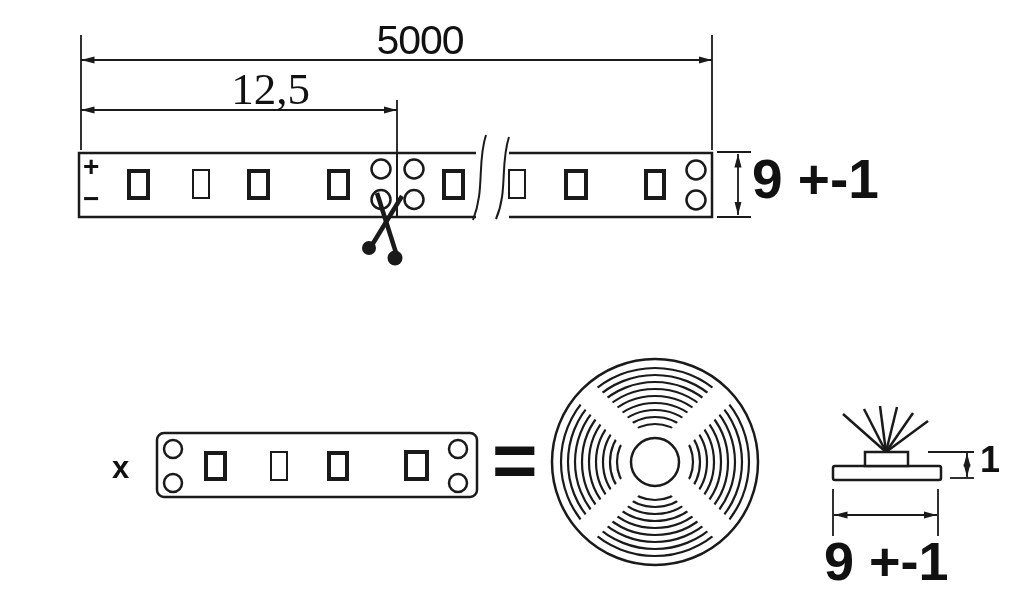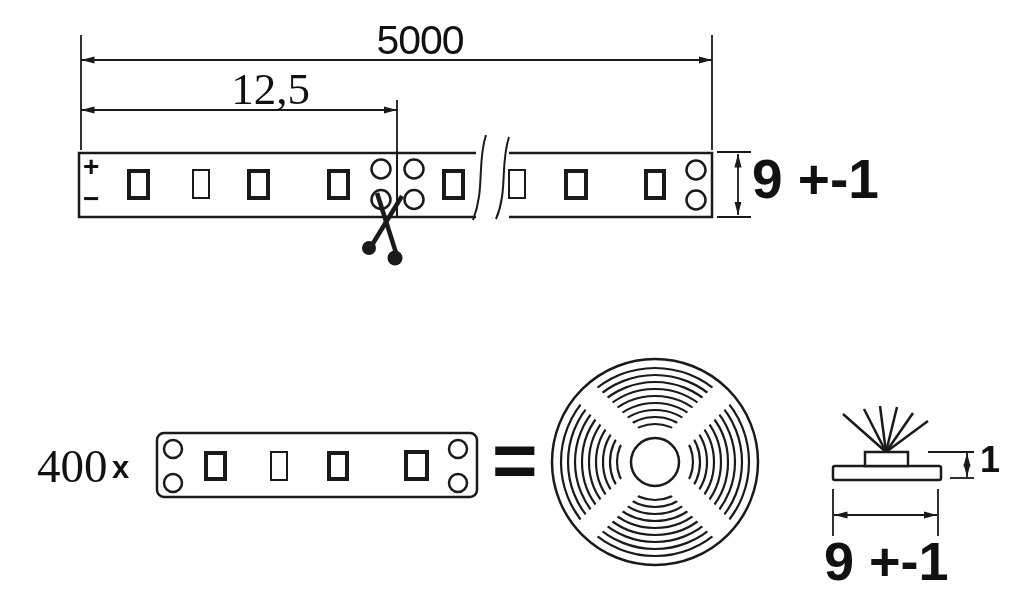--- a/index.html
+++ b/index.html
@@ -151,19 +151,18 @@
         <line x1="834" y1="515" x2="937" y2="515" marker-start="url(#arr)" marker-end="url(#arr)"></line>
       </g>
     </g>
   </svg>
 
   <div class="lbl lbl-5000">5000</div>
   <div class="lbl lbl-125">12,5</div>
   <div class="lbl lbl-9top">9 +-1</div>
   <div class="lbl lbl-plus">+</div>
   <div class="lbl lbl-minus">−</div>
-  <div class="lbl lbl-400">400</div>
   <div class="lbl lbl-x">x</div>
   <div class="lbl lbl-eq">=</div>
   <div class="lbl lbl-1">1</div>
   <div class="lbl lbl-9bot">9 +-1</div>
 
 </div>
 
 </body></html>

